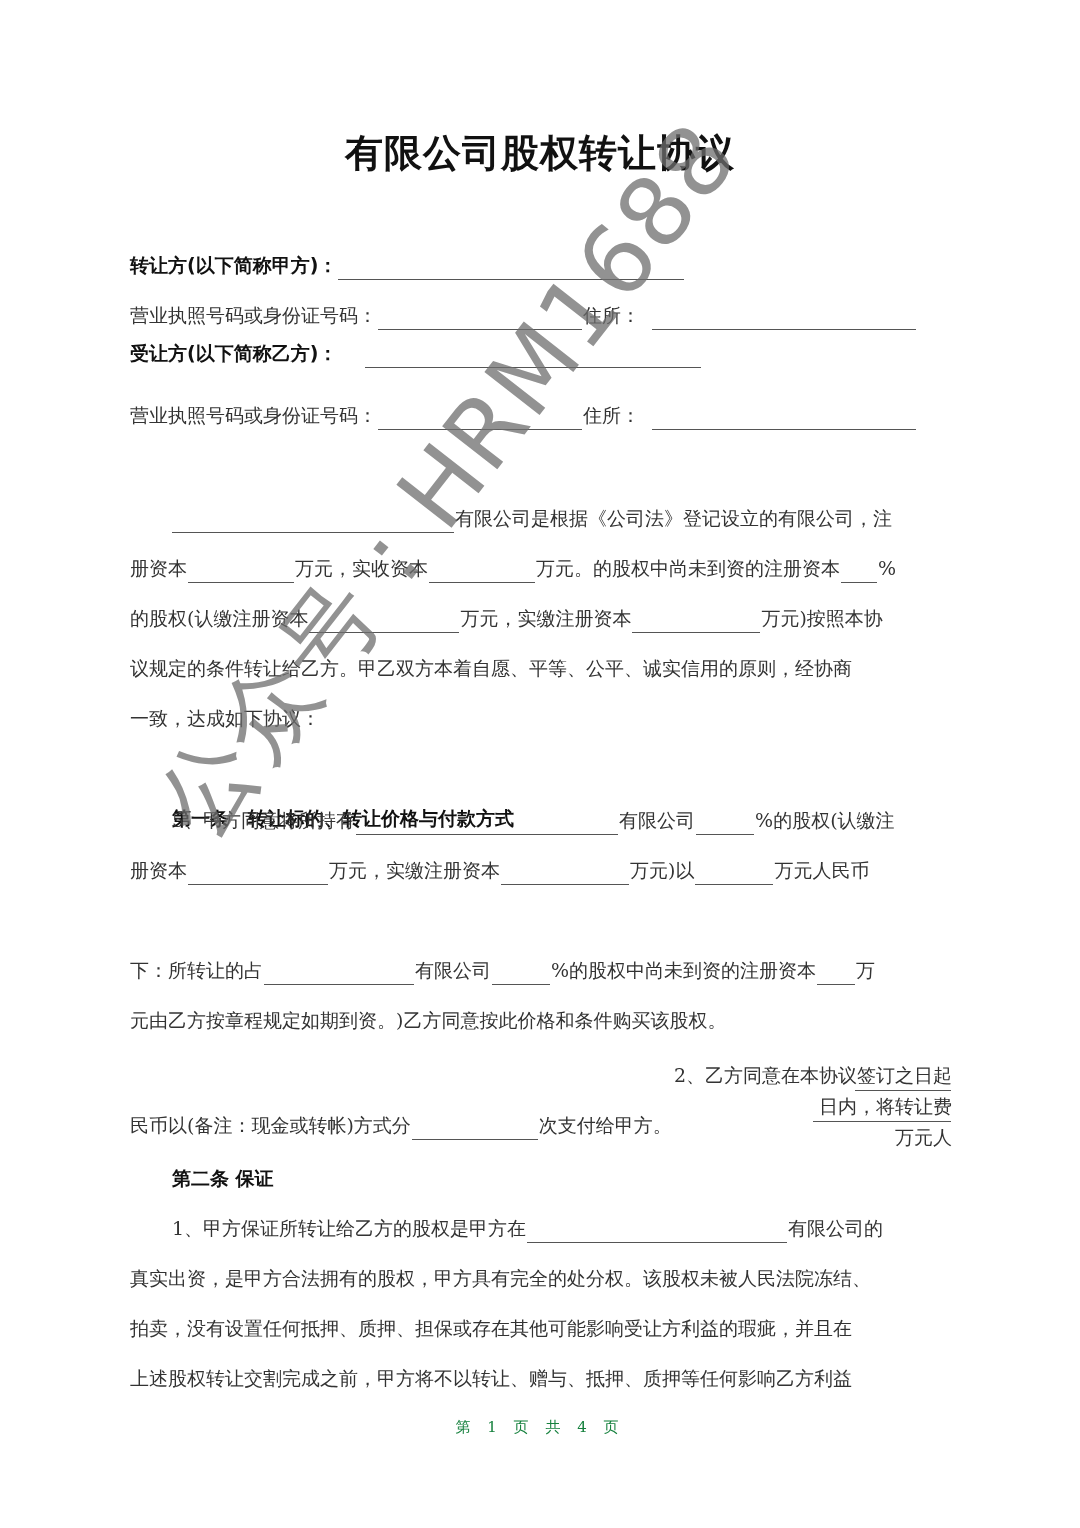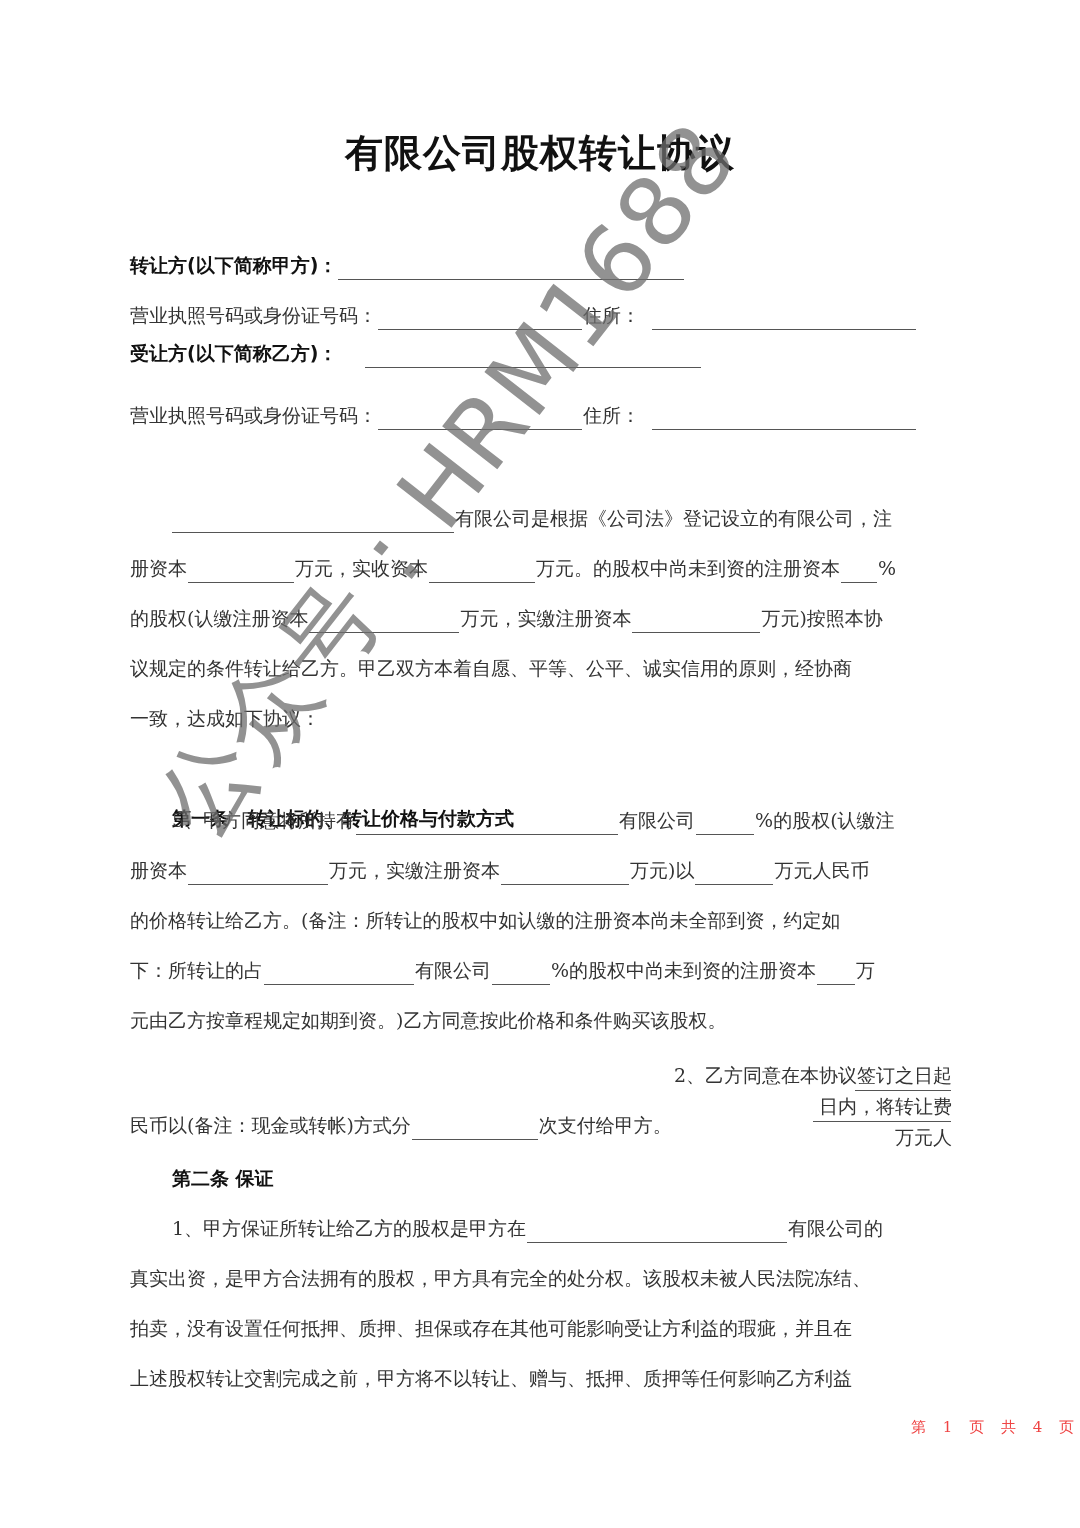--- a/index.html
+++ b/index.html
@@ -9,22 +9,22 @@
   .title { position: absolute; left: 0; width: 1080px; top: 128px; text-align: center;
            font-family: "DejaVu Sans", "Liberation Sans", sans-serif; font-size: 38px;
            font-weight: bold; color: #111; letter-spacing: 1px; }
   .line { position: absolute; left: 130px; width: 822px; height: 30px; font-size: 19px;
           line-height: 30px; white-space: nowrap; display: flex; align-items: flex-end; color: #333; }
   .line.just { justify-content: flex-start; }
   .bold { font-family: "DejaVu Sans", "Liberation Sans", sans-serif; font-weight: bold; color: #111; }
   .indent { padding-left: 42px; width: 780px; }
   .blank { display: inline-block; border-bottom: 1.5px solid #555; height: 22px; margin: 0 1px; }
   .seg { display: inline-block; }
-  .footer { position: absolute; top: 1418px; left: 0; width: 1080px; text-align: right;
-            font-size: 15px; color: #ef4444; letter-spacing: 6px; }
+  .footer { position: absolute; top: 1418px; left: 0; width: 1080px; text-align: center;
+            font-size: 15px; color: #15803d; letter-spacing: 6px; }
   .wm-text { position: absolute; left: 180px; top: 760px; transform-origin: left center;
              transform: rotate(-52deg); font-family: "DejaVu Sans", "Liberation Sans", sans-serif;
              font-size: 96px; color: rgba(110,110,110,0.75); white-space: nowrap; letter-spacing: 2px; }
 </style>
 </head>
 <body>
 
 <div class="page">
 
   <div class="title">有限公司股权转让协议</div>
@@ -89,23 +89,20 @@
   </div>
   <div class="line just" style="top:855px;">
     <span class="seg">册资本</span>
     <span class="blank" style="width:140px;"></span>
     <span class="seg">万元，实缴注册资本</span>
     <span class="blank" style="width:128px;"></span>
     <span class="seg">万元)以</span>
     <span class="blank" style="width:78px;"></span>
     <span class="seg">万元人民币</span>
   </div>
-  <div class="line just" style="top:905px;">
-    <span class="seg">的价格转让给乙方。(备注：所转让的股权中如认缴的注册资本尚未全部到资，约定如</span>
-  </div>
   <div class="line just" style="top:955px;">
     <span class="seg">下：所转让的占</span>
     <span class="blank" style="width:150px;"></span>
     <span class="seg">有限公司</span>
     <span class="blank" style="width:58px;"></span>
     <span class="seg">%的股权中尚未到资的注册资本</span>
     <span class="blank" style="width:38px;"></span>
     <span class="seg">万</span>
   </div>
   <div class="line" style="top:1005px;">

